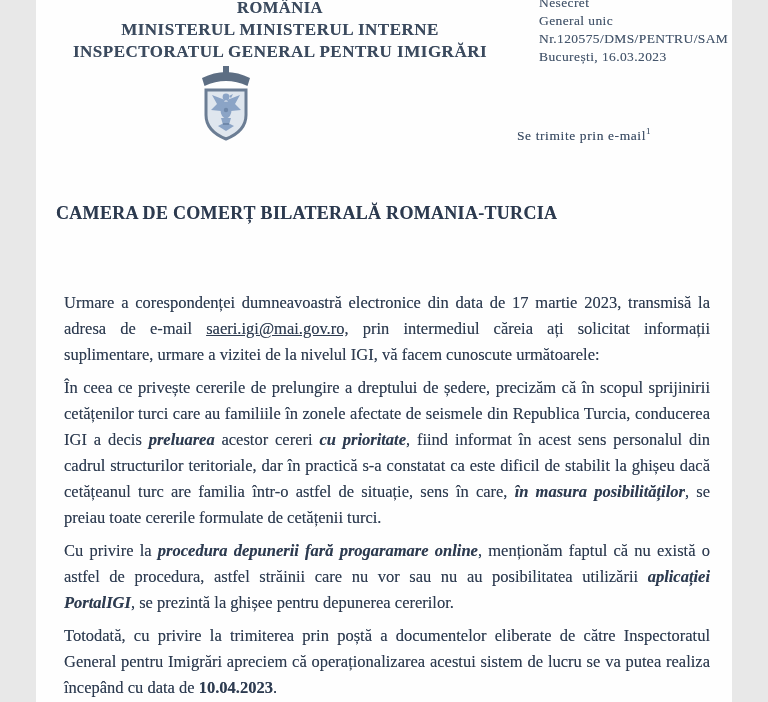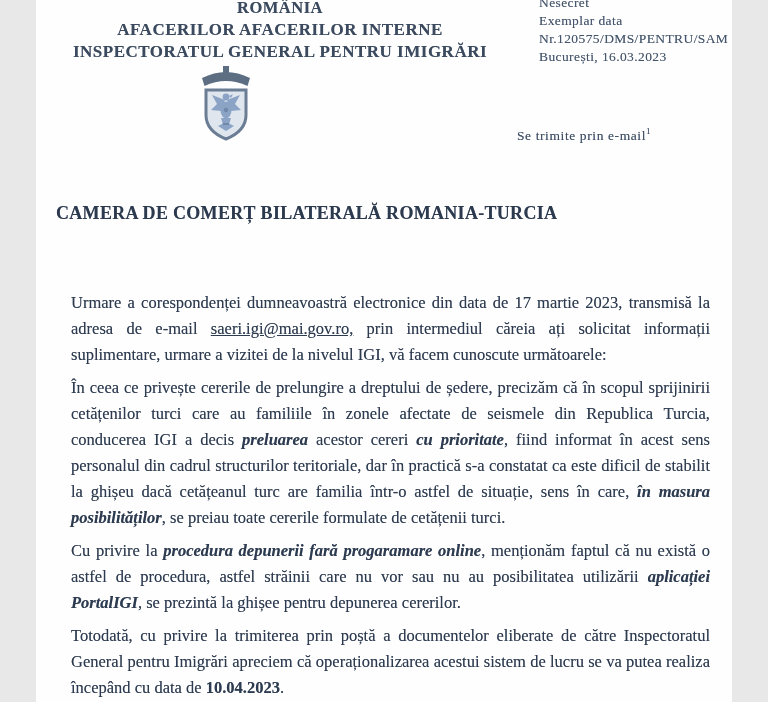--- a/index.html
+++ b/index.html
@@ -38,33 +38,33 @@
   .recipient{position:absolute;top:201px;left:20px;color:#2c3a4f;
     text-shadow:0 0 .6px rgba(44,58,79,.5);}
   .salutation{font-weight:bold;font-size:17px;}
   .recipient-name{font-weight:bold;font-size:18px;margin-top:2px;letter-spacing:.3px;}
   
   .body{
     position:absolute;top:290px;left:20px;right:22px;
     font-size:16.5px;line-height:26px;text-align:justify;
     color:#2d3b50;text-shadow:0 0 .6px rgba(45,59,80,.5);
   }
-  .body p{margin:0 0 7px 15px;}
+  .body p{margin:0 0 7px 8px;}
   .bi{font-weight:bold;font-style:italic;}
   .b{font-weight:bold;}
   .u{text-decoration:underline;}
 </style>
 </head>
 <body>
 
 <div class="page">
 
   <div class="letterhead">
     <div class="lh-line lh-country">ROMÂNIA</div>
-    <div class="lh-line">AFACERILOR AFACERILOR INTERNE</div>
+    <div class="lh-line">MINISTERUL MINISTERUL INTERNE</div>
     <div class="lh-line">INSPECTORATUL GENERAL PENTRU IMIGRĂRI</div>
   </div>
 
   <div class="emblem">
     <svg viewBox="0 0 64 76" width="64" height="76" aria-hidden="true">
       <rect x="29" y="0" width="6" height="7" fill="#5d6e83"></rect>
       <path d="M8 12 Q32 0 56 12 L53.5 20 Q32 10 10.5 20 Z" fill="#5d6e83"></path>
       <path d="M12 24 h40 v25 q0 16 -20 24 q-20 -8 -20 -24 Z" fill="#dfe6ee" stroke="#6b7d94" stroke-width="3"></path>
       <g fill="#8ba4c6">
         <circle cx="32" cy="31" r="3.4"></circle>
@@ -77,21 +77,21 @@
       </g>
       <g fill="#6f88aa">
         <circle cx="32" cy="44" r="2.2"></circle>
         <path d="M29 57 h6 v2 h-6 z"></path>
       </g>
     </svg>
   </div>
 
   <div class="meta">
     <div>Nesecret</div>
-    <div>Exemplar data</div>
+    <div>General unic</div>
     <div>Nr.120575/DMS/PENTRU/SAM</div>
     <div>București, 16.03.2023</div>
   </div>
 
   <div class="transmission"><span>Se trimite prin e-mail</span><sup>1</sup></div>
 
   <div class="recipient">
     <div class="recipient-name">CAMERA DE COMERȚ BILATERALĂ ROMANIA-TURCIA</div>
   </div>
 

